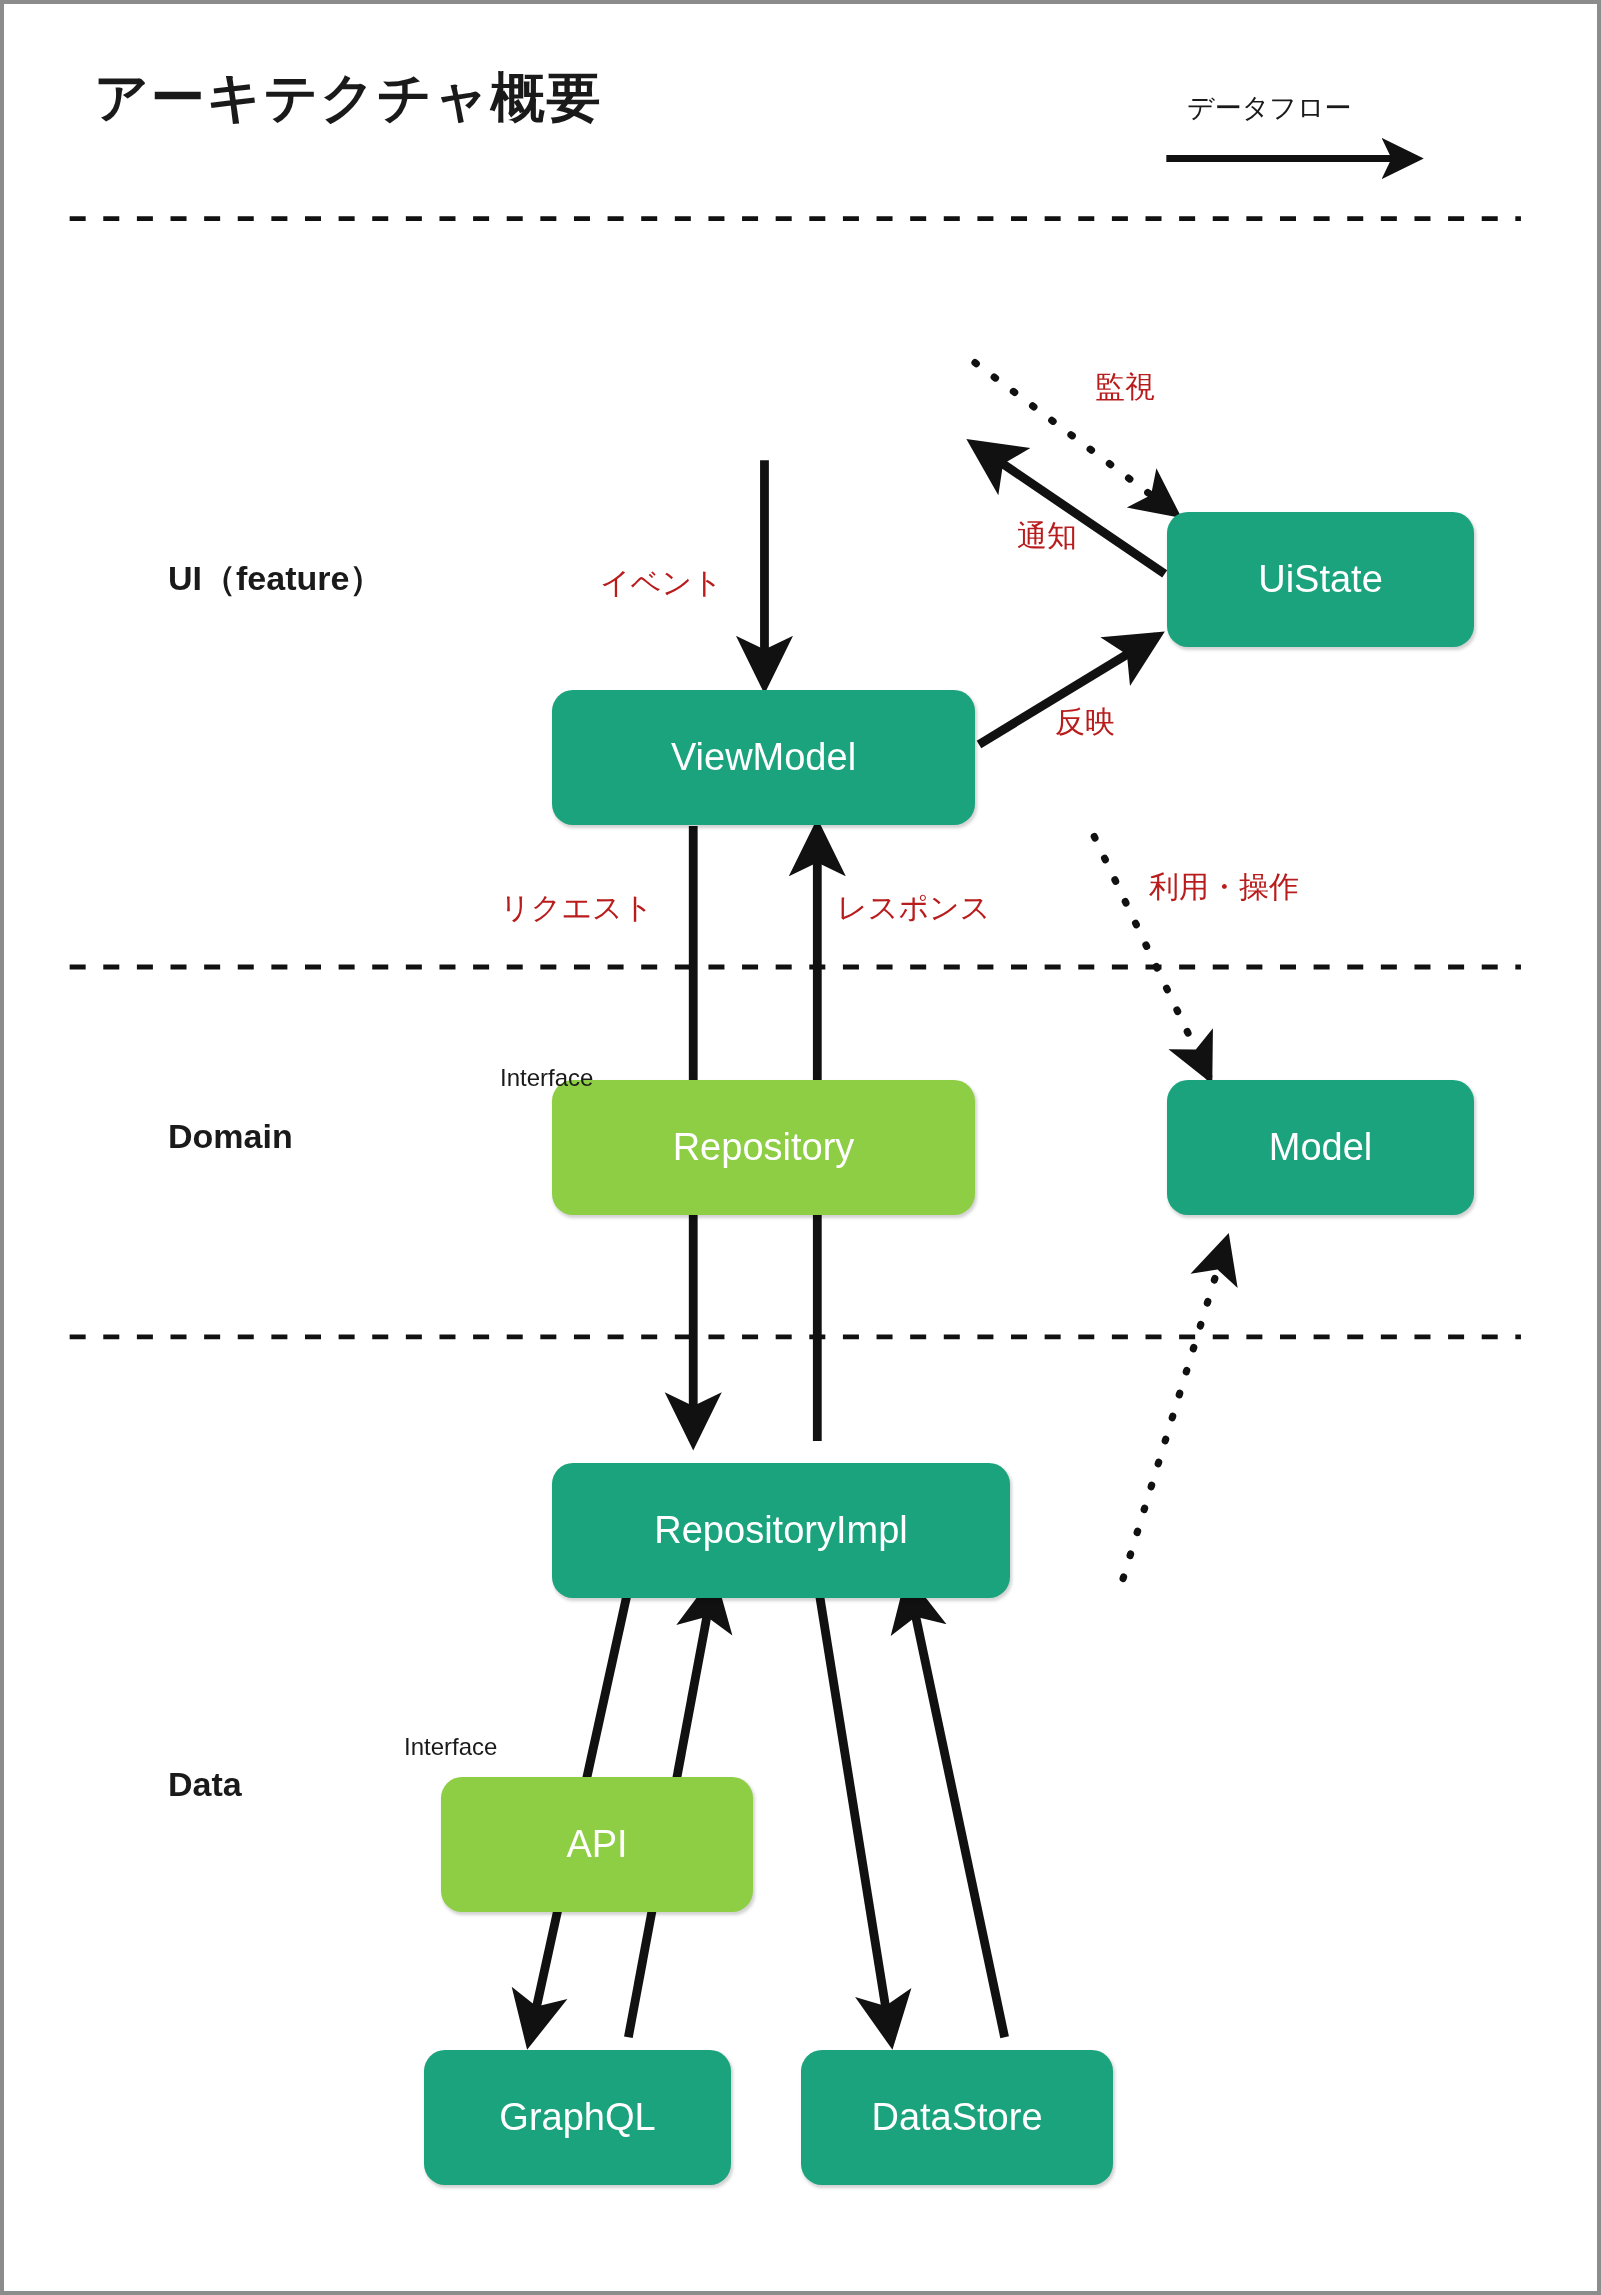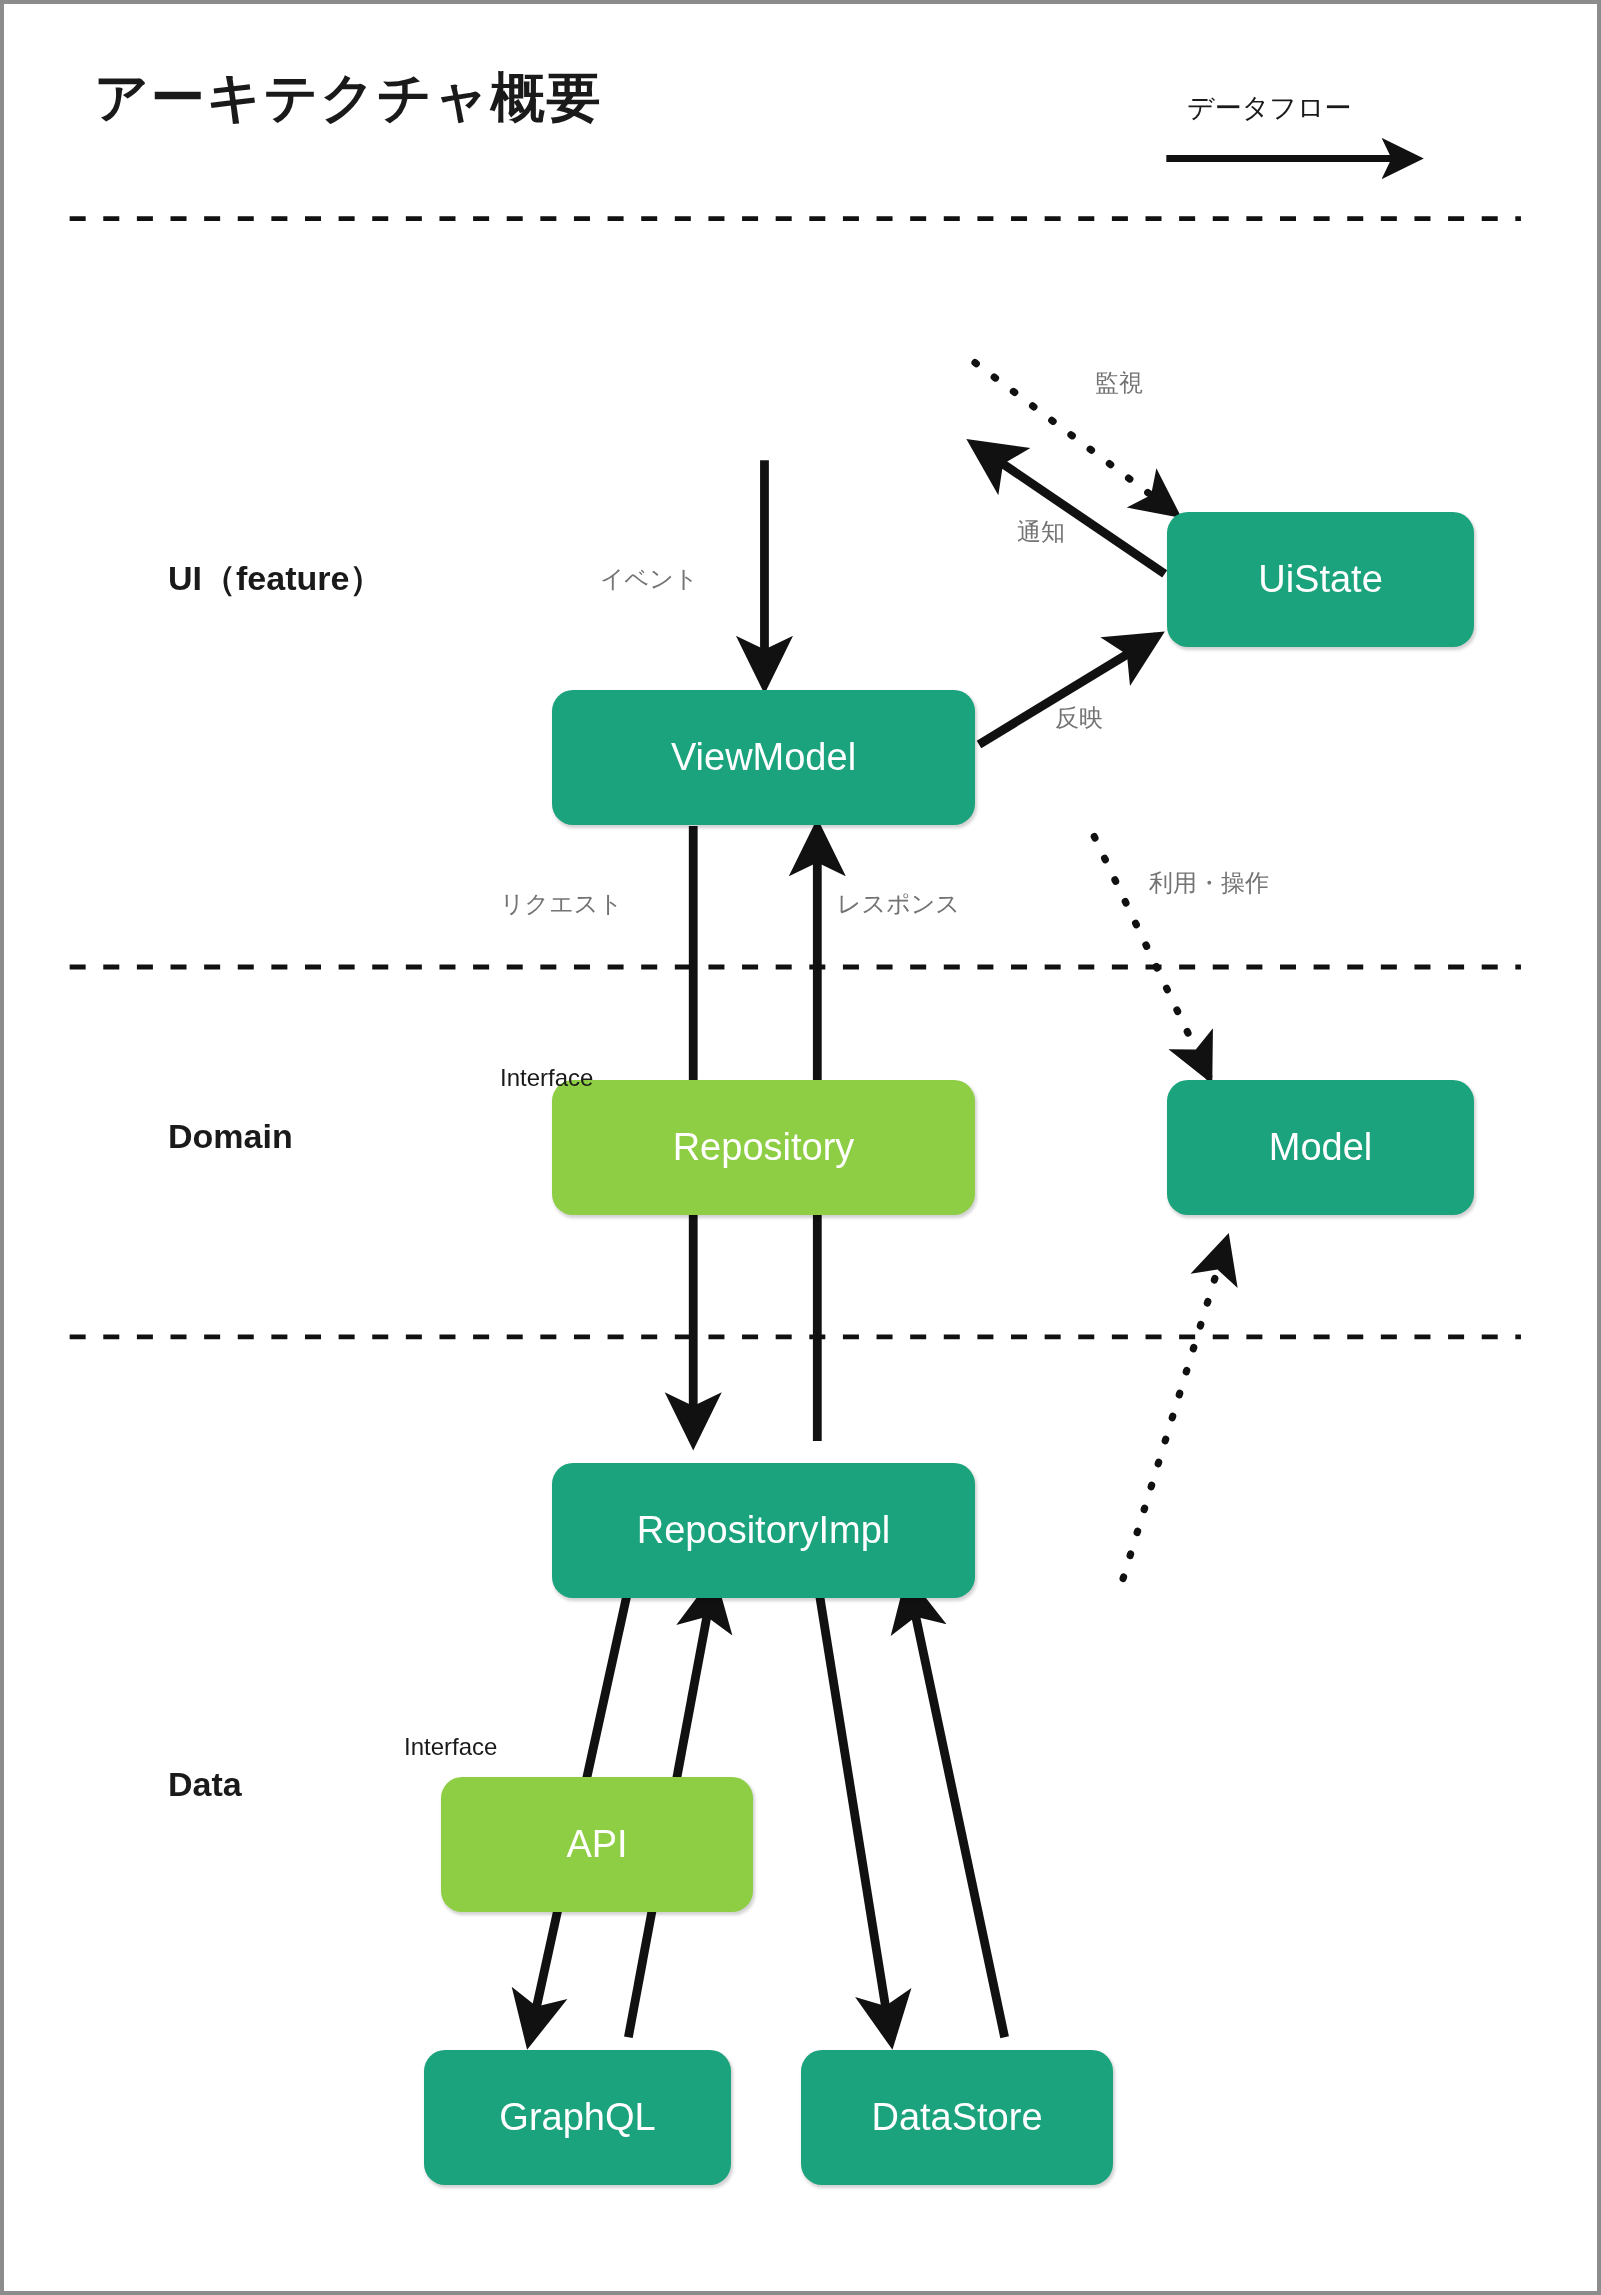--- a/index.html
+++ b/index.html
@@ -66,22 +66,22 @@
     font-size: 38px;
     box-sizing: border-box;
     text-align: center;
     box-shadow: 1.6px 2.4px 3.2px rgba(0,0,0,0.18);
   }
   .node.teal  { background: #1aa37c; }
   .node.green { background: #8ece44; }
 
   .edge-label {
     position: absolute;
-    font-size: 24px;
-    color: #737373;
+    font-size: 30px;
+    color: #b91c1c;
     white-space: nowrap;
   }
   .iface-label {
     position: absolute;
     font-size: 24px;
     color: #1a1a1a;
     white-space: nowrap;
   }
 </style>
 </head>
@@ -143,21 +143,21 @@
 
 
   <div class="node teal" style="left:1163px; top:508px; width:307px; height:135px;text-align:right;">UiState</div>
 
   <div class="node teal" style="left:548px; top:686px; width:423px; height:135px;">ViewModel</div>
 
   <div class="node green" style="left:548px; top:1076px; width:423px; height:135px;">Repository</div>
 
   <div class="node teal" style="left:1163px; top:1076px; width:307px; height:135px;">Model</div>
 
-  <div class="node teal" style="left:548px; top:1459px; width:423px; height:135px;">RepositoryImpl</div>
+  <div class="node teal" style="left:548px; top:1459px; width:458px; height:135px;">RepositoryImpl</div>
 
   <div class="node green" style="left:437px; top:1773px; width:312px; height:135px;">API</div>
 
   <div class="node teal" style="left:420px; top:2046px; width:307px; height:135px;">GraphQL</div>
 
   <div class="node teal" style="left:797px; top:2046px; width:312px; height:135px;">DataStore</div>
 
   <div class="edge-label" style="left:1091px; top:363px;">監視</div>
 
   <div class="edge-label" style="left:1013px; top:512px;">通知</div>

